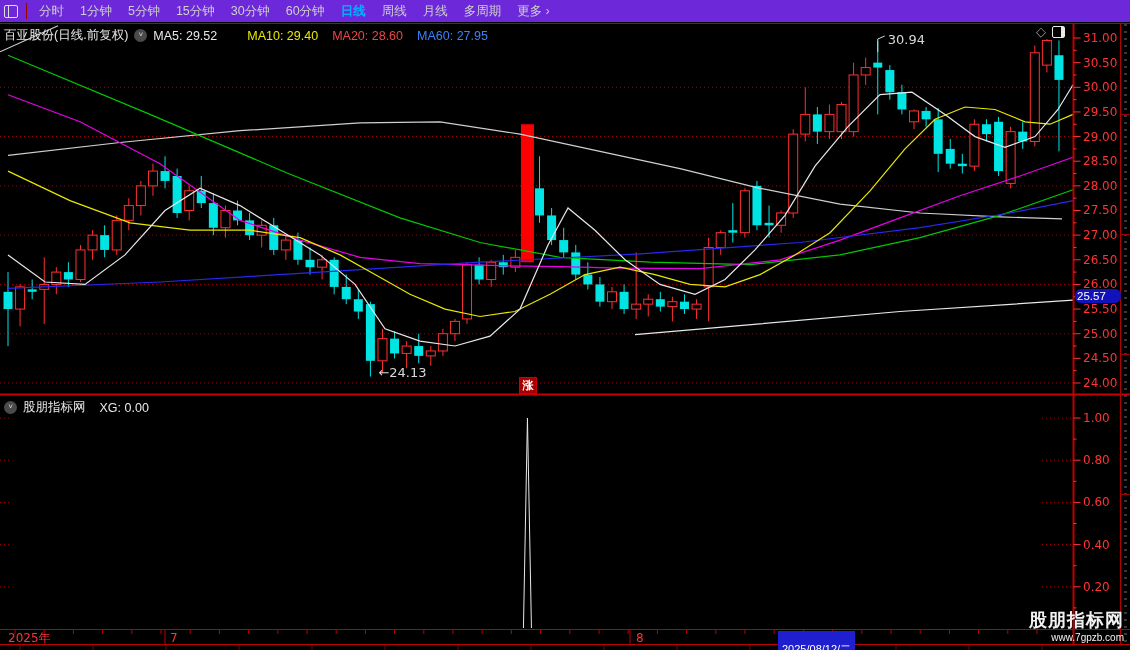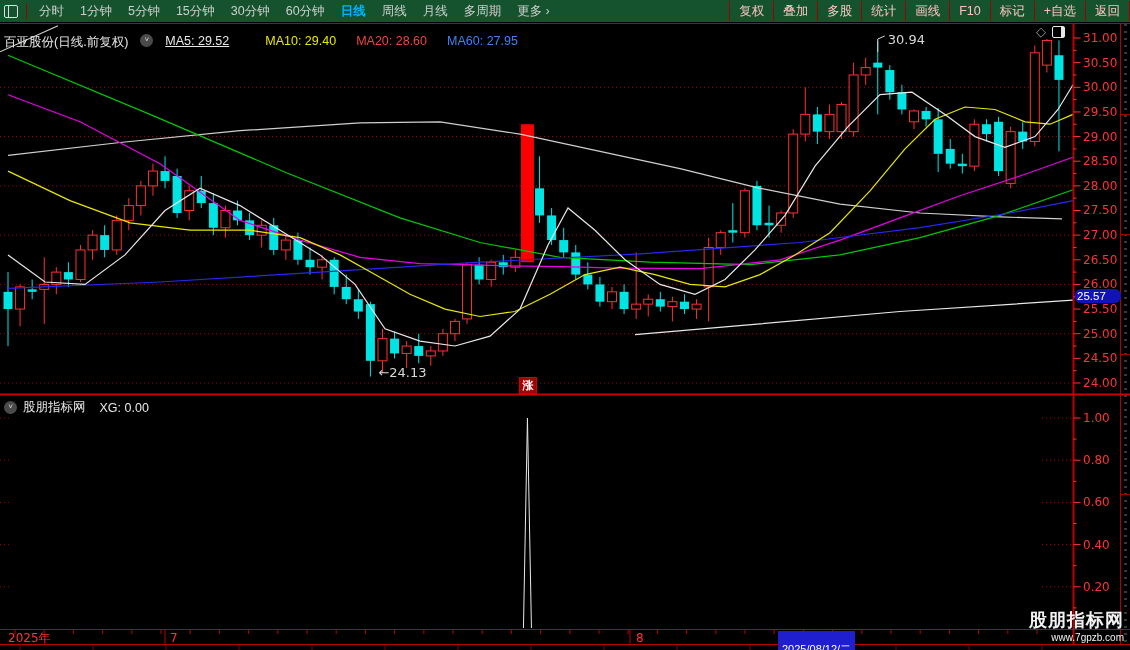--- a/index.html
+++ b/index.html
@@ -1,32 +1,32 @@
 <!DOCTYPE html>
 <html><head>
 <meta charset="utf-8">
 <style>
   html,body{margin:0;padding:0;background:#000;}
   #app{position:relative;width:1130px;height:650px;background:#000;overflow:hidden;
        font-family:"Liberation Sans","DejaVu Sans",sans-serif;}
   #cv{position:absolute;left:0;top:0;z-index:1;}
   svg text{font-family:"DejaVu Sans",sans-serif;}
   
-  #toolbar{position:absolute;left:0;top:0;width:1130px;height:22px;z-index:4;display:flex;align-items:center;background:#14532d;}
+  #toolbar{position:absolute;left:0;top:0;width:1130px;height:22px;z-index:4;display:flex;align-items:center;background:#6d28d9;}
   .winicon{width:12px;height:11px;border:1px solid #ddd;border-radius:2px;margin:0 4px 0 4px;position:relative;}
   .winicon:after{content:"";position:absolute;left:3px;top:0;bottom:0;width:1px;background:#ddd;}
   .tb-sep{width:1px;height:16px;background:#a00000;margin:0 4px;}
   #menu-left{display:flex;align-items:center;gap:0;}
   .mi{color:#cfcfcf;font-size:12.5px;padding:0 8px;cursor:default;white-space:nowrap;}
   .mi.active{color:#00b4ff;font-weight:bold;}
   #tb-spacer{flex:1;}
   #menu-right{display:flex;align-items:center;height:20px;border-left:1px solid #a00000;}
   .ab{color:#ffc2c2;font-size:12.5px;padding:0 9px;height:20px;line-height:20px;border-right:1px solid #a00000;white-space:nowrap;}
   
-  #chart-header{position:absolute;left:4px;top:34px;z-index:3;display:flex;align-items:flex-start;font-size:12.5px;white-space:nowrap;gap:6px;}
+  #chart-header{position:absolute;left:4px;top:27px;z-index:3;display:flex;align-items:center;font-size:12.5px;white-space:nowrap;}
   .chev{width:13px;height:13px;border-radius:50%;background:#4a4a4a;color:#ddd;font-size:8px;line-height:12px;
         text-align:center;margin:0 6px;}
   .lg{margin-right:14px;}
   #ind-header{position:absolute;left:4px;top:399px;z-index:3;display:flex;align-items:center;font-size:12.5px;color:#e8e8e8;white-space:nowrap;}
   
   #pane-icons{position:absolute;left:1036px;top:25px;z-index:3;display:flex;align-items:center;gap:6px;}
   #diamond{color:#9a9a9a;font-size:13px;line-height:13px;}
   #layout-ic{width:11px;height:10px;border:1.5px solid #e8e8e8;border-radius:2px;position:relative;}
   #layout-ic:after{content:"";position:absolute;right:0;top:0;bottom:0;width:3px;background:#e8e8e8;}
   #signal-badge{position:absolute;left:519px;top:377px;width:16px;height:15px;z-index:3;background:#a40000;
@@ -385,37 +385,26 @@
         <div class="mi">15分钟</div>
         <div class="mi">30分钟</div>
         <div class="mi">60分钟</div>
         <div class="mi active">日线</div>
         <div class="mi">周线</div>
         <div class="mi">月线</div>
         <div class="mi">多周期</div>
         <div class="mi">更多 ›</div>
       </div>
     <div id="tb-spacer"></div>
-    <div id="menu-right">
-        <div class="ab">复权</div>
-        <div class="ab">叠加</div>
-        <div class="ab">多股</div>
-        <div class="ab">统计</div>
-        <div class="ab">画线</div>
-        <div class="ab">F10</div>
-        <div class="ab">标记</div>
-        <div class="ab">+自选</div>
-        <div class="ab">返回</div>
-      </div>
   </div>
 
   <div id="chart-header">
     <span style="color:#e8e8e8;">百亚股份(日线.前复权)</span>
     <span class="chev">˅</span>
-    <span class="lg" style="color:#e8e8e8;text-decoration:underline;">MA5: 29.52</span>
+    <span class="lg" style="color:#e8e8e8;">MA5: 29.52</span>
     <span class="lg" style="color:#e8e800;margin-left:16px;">MA10: 29.40</span>
     <span class="lg" style="color:#ef4444;">MA20: 28.60</span>
     <span class="lg" style="color:#3b82f6;">MA60: 27.95</span>
   </div>
 
   <div id="pane-icons">
     <span id="diamond">◇</span>
     <span id="layout-ic"></span>
   </div>
 

